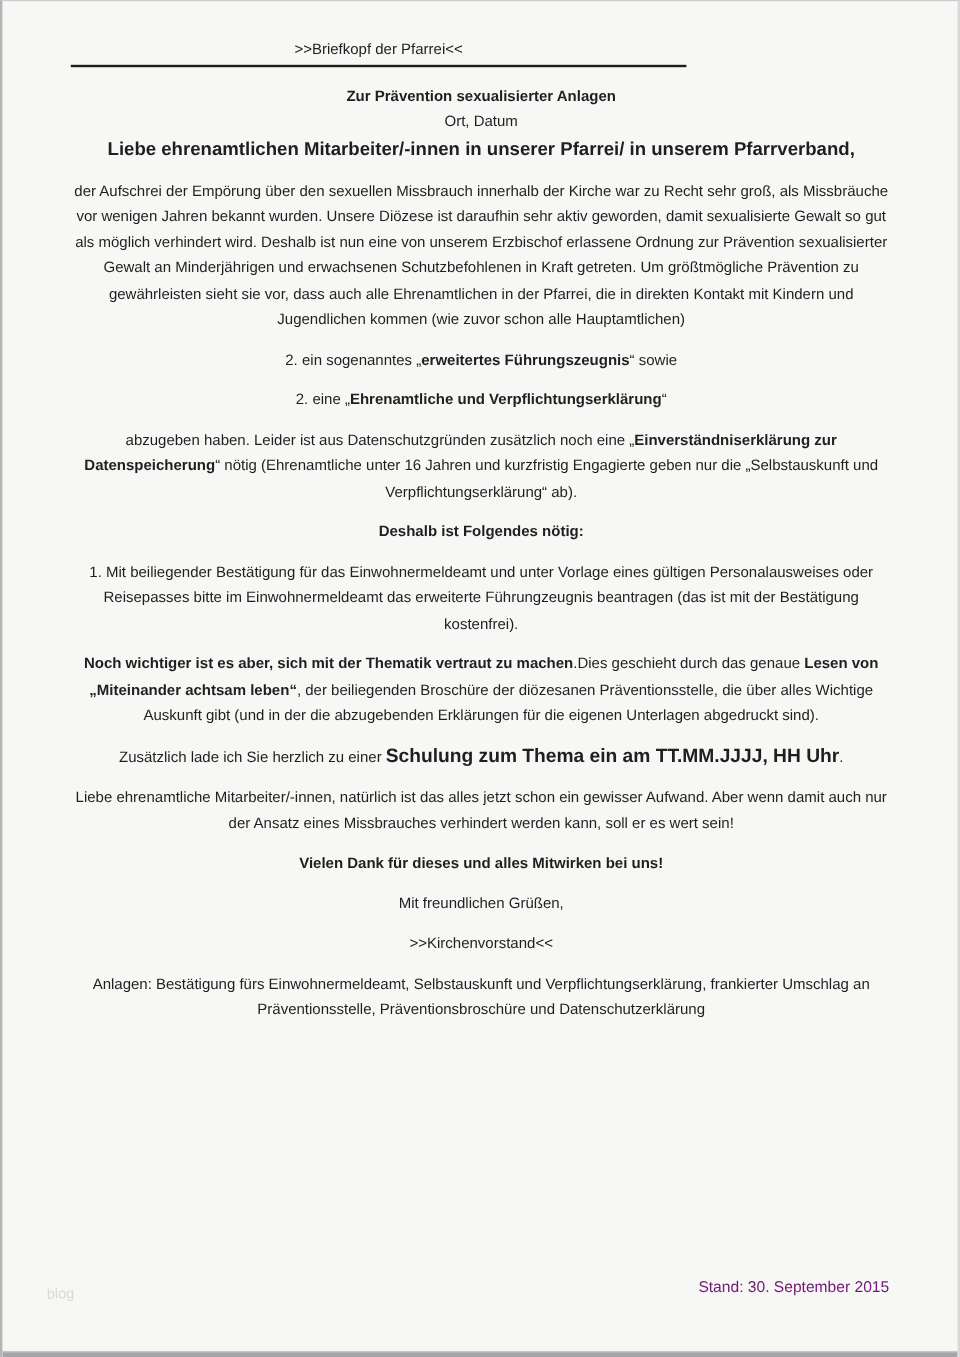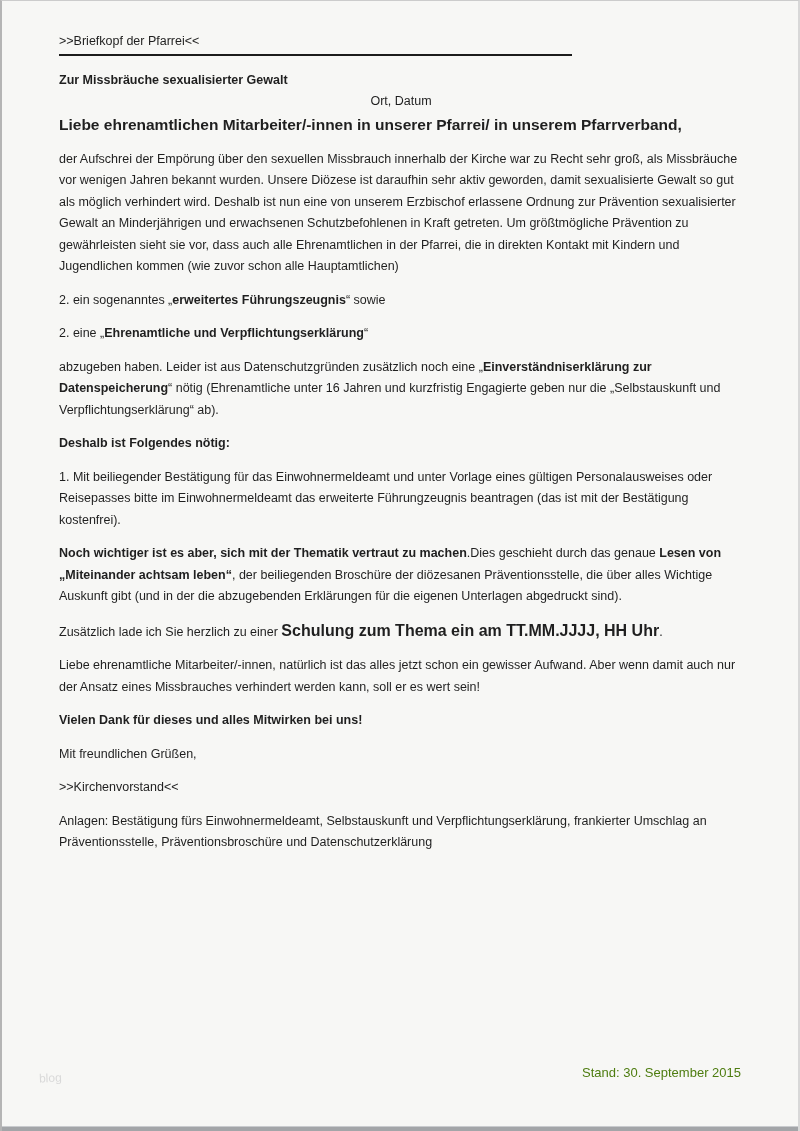--- a/index.html
+++ b/index.html
@@ -21,20 +21,21 @@
   }
   .content {
     position: absolute;
     left: 57px; right: 55px; top: 30px;
   }
   .blk {
     margin: 0 0 12px 0;
     font-size: 12.5px;
     line-height: 21.5px;
     white-space: normal;
+    text-align: center;
   }
   .blk .b { font-weight: 700; }
   .blk .big { font-size: 16px; font-weight: 700; }
   .briefkopf {
     width: 513px;
     border-bottom: 2px solid #1c1c1c;
     padding-bottom: 1px;
     margin-bottom: 14px;
   }
   .subject { font-weight: 700; margin-bottom: 0; }
@@ -48,21 +49,21 @@
   .sig {
     margin-top: 52px;
     margin-bottom: 12px;
     letter-spacing: 0.5px;
     color: #2a2a2a;
   }
   .footer-stand {
     position: absolute;
     right: 57px; top: 1064px;
     font-size: 13px;
-    color: #4d7c0f;
+    color: #701a75;
   }
   .watermark {
     position: absolute;
     left: 37px; top: 1070px;
     font-size: 12px;
     color: #d9d9d9;
     transform: rotate(-2deg);
   }
   .bottom-bar {
     position: absolute;
@@ -71,21 +72,21 @@
     background: #a3a5a8;
     border-top: 1px solid #c9cbce;
   }
 </style>
 </head>
 <body>
 
 <div class="page">
   <div class="content">
       <p class="blk briefkopf"><span>&gt;&gt;Briefkopf der Pfarrei&lt;&lt;</span></p>
-      <p class="blk subject"><span class="b">Zur Missbräuche sexualisierter Gewalt</span></p>
+      <p class="blk subject"><span class="b">Zur Prävention sexualisierter Anlagen</span></p>
       <p class="blk date"><span>Ort, Datum</span></p>
       <p class="blk salutation"><span>Liebe ehrenamtlichen Mitarbeiter/-innen in unserer Pfarrei/ in unserem Pfarrverband,</span></p>
       <p class="blk para"><span>der Aufschrei der Empörung über den sexuellen Missbrauch innerhalb der Kirche war zu Recht sehr groß, als Missbräuche vor wenigen Jahren bekannt wurden. Unsere Diözese ist daraufhin sehr aktiv geworden, damit sexualisierte Gewalt so gut als möglich verhindert wird. Deshalb ist nun eine von unserem Erzbischof erlassene Ordnung zur Prävention sexualisierter Gewalt an Minderjährigen und erwachsenen Schutzbefohlenen in Kraft getreten. Um größtmögliche Prävention zu gewährleisten sieht sie vor, dass auch alle Ehrenamtlichen in der Pfarrei, die in direkten Kontakt mit Kindern und Jugendlichen kommen (wie zuvor schon alle Hauptamtlichen)</span></p>
       <p class="blk para"><span>2. ein sogenanntes „</span><span class="b">erweitertes Führungszeugnis</span><span>“ sowie</span></p>
       <p class="blk para"><span>2. eine „</span><span class="b">Ehrenamtliche und Verpflichtungserklärung</span><span>“</span></p>
       <p class="blk para"><span>abzugeben haben. Leider ist aus Datenschutzgründen zusätzlich noch eine „</span><span class="b">Einverständniserklärung zur Datenspeicherung</span><span>“ nötig (Ehrenamtliche unter 16 Jahren und kurzfristig Engagierte geben nur die „Selbstauskunft und Verpflichtungserklärung“ ab).</span></p>
       <p class="blk para"><span class="b">Deshalb ist Folgendes nötig:</span></p>
       <p class="blk para"><span>1. Mit beiliegender Bestätigung für das Einwohnermeldeamt und unter Vorlage eines gültigen Personalausweises oder Reisepasses bitte im Einwohnermeldeamt das erweiterte Führungzeugnis beantragen (das ist mit der Bestätigung kostenfrei).</span></p>
       <p class="blk para"><span class="b">Noch wichtiger ist es aber, sich mit der Thematik vertraut zu machen</span><span>.Dies geschieht durch das genaue </span><span class="b">Lesen von „Miteinander achtsam leben“</span><span>, der beiliegenden Broschüre der diözesanen Präventionsstelle, die über alles Wichtige Auskunft gibt (und in der die abzugebenden Erklärungen für die eigenen Unterlagen abgedruckt sind).</span></p>
       <p class="blk para"><span>Zusätzlich lade ich Sie herzlich zu einer </span><span class="b big">Schulung zum Thema ein am TT.MM.JJJJ, HH Uhr</span><span>.</span></p>

